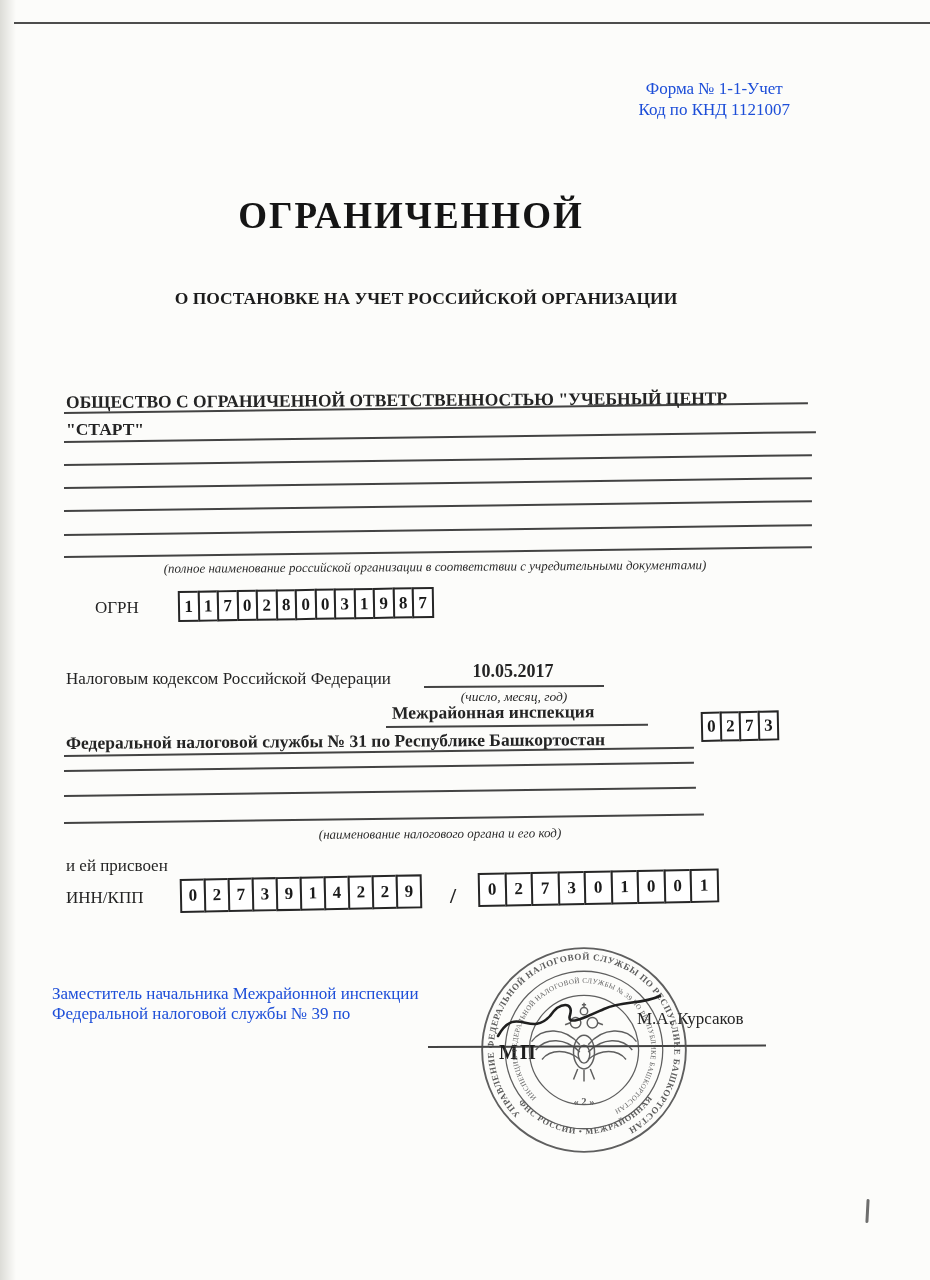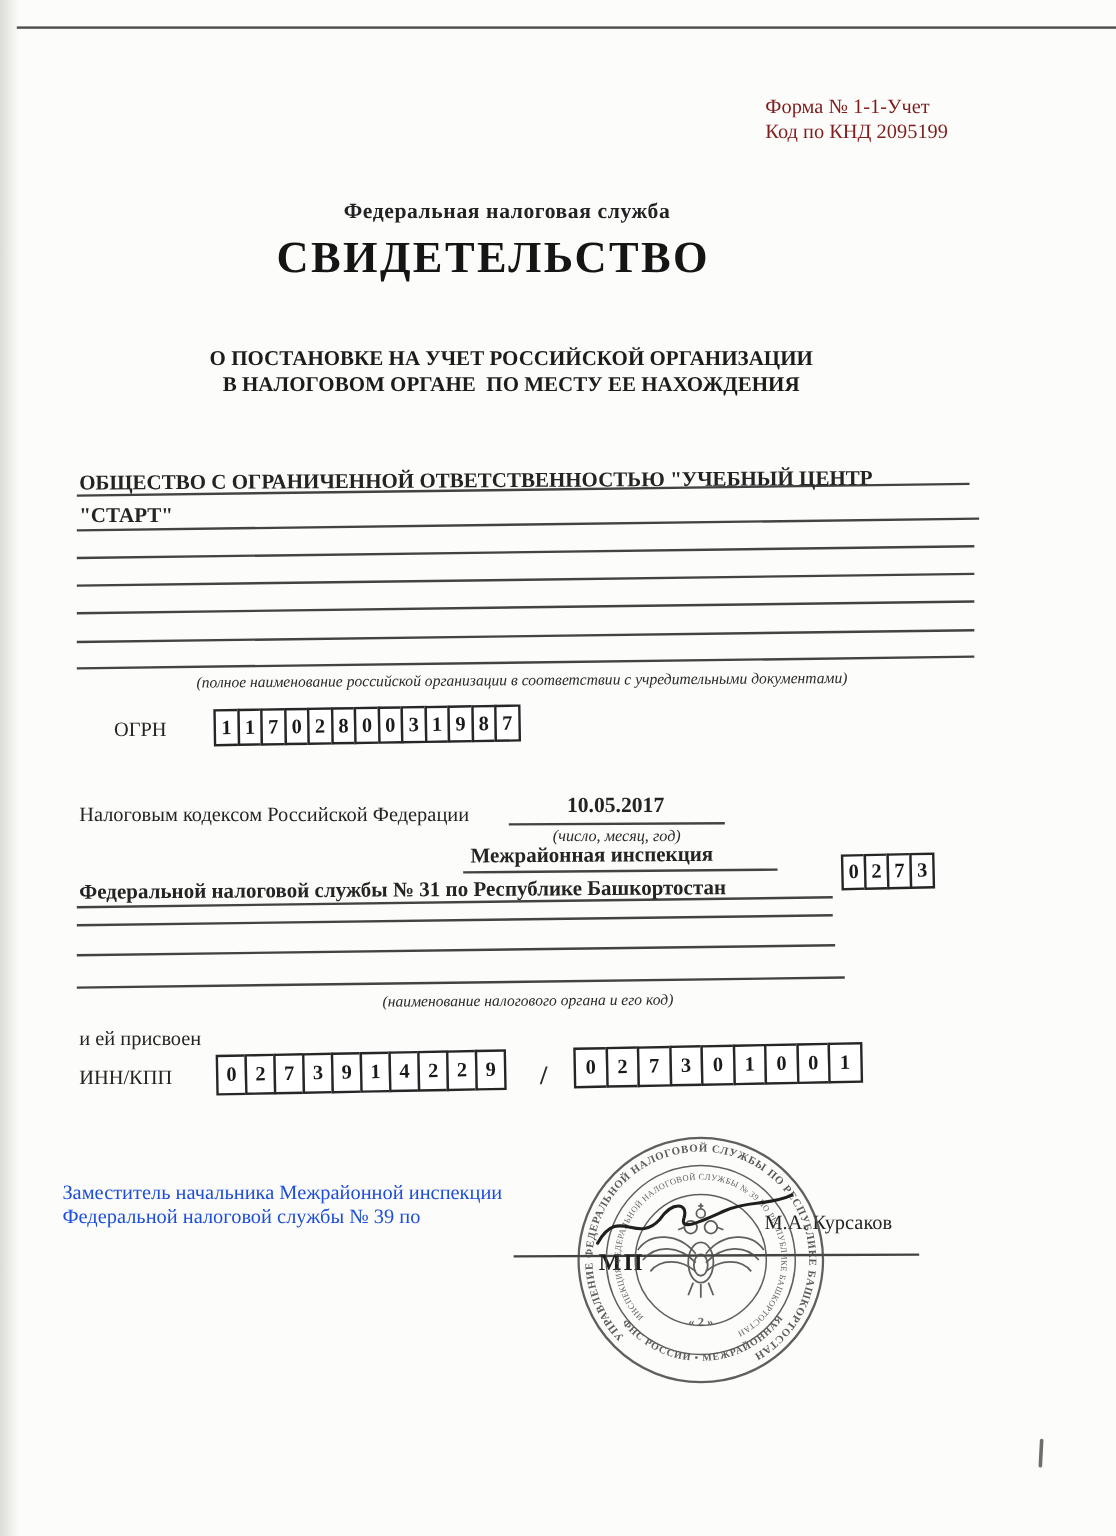--- a/index.html
+++ b/index.html
@@ -10,21 +10,21 @@
   }
   .page { position:absolute; inset:0; }
   .edge-shadow { position:absolute; left:0; top:0; bottom:0; width:16px;
     background:linear-gradient(90deg,#dcdcd7,rgba(255,255,255,0)); }
   .scan-line-top { position:absolute; left:14px; right:0; top:22px; height:2px;
     background:#2e2e2e; opacity:.85; }
   .abs { position:absolute; }
   .txt { font-size:17px; color:#242424; white-space:pre; }
   .bold { font-weight:bold; }
   .center { text-align:center; }
-  .form-ref { right:140px; top:78px; text-align:left; font-size:17px; line-height:21px; color:#7f1d1d; }
+  .form-ref { right:140px; top:78px; text-align:center; font-size:17px; line-height:21px; color:#1d4ed8; }
   .agency { left:0; width:845px; top:166px; font-size:18px; font-weight:bold; letter-spacing:.5px; }
   .main-title { left:0; width:822px; top:194px; font-size:37px; font-weight:bold; letter-spacing:2px; color:#151515; }
   .subtitle { left:0; width:852px; font-size:17.5px; font-weight:bold; color:#1c1c1c; white-space:pre; }
   .uline { position:absolute; height:0; border-top:2px solid #2f2f2f;
     transform:rotate(-0.75deg); transform-origin:left center; opacity:.9; }
   .caption { font-size:13px; font-style:italic; color:#2a2a2a; }
   .cellrow { position:absolute; display:flex; transform-origin:left center; }
   .cell { border:2px solid #262626; margin-left:-2px; background:#fff;
     display:flex; align-items:center; justify-content:center;
     font-weight:bold; font-size:17px; color:#1a1a1a; }
@@ -43,27 +43,25 @@
 </head>
 <body>
 
 <div class="page">
   <div class="edge-shadow"></div>
   <div class="scan-line-top"></div>
   <div class="corner-tick abs"></div>
 
   <div class="abs form-ref">
     <div>Форма № 1-1-Учет</div>
-    <div>Код по КНД 2095199</div>
+    <div>Код по КНД 1121007</div>
   </div>
 
-  <div class="abs agency center">Федеральная налоговая служба</div>
-  <div class="abs main-title center">СВИДЕТЕЛЬСТВО</div>
+  <div class="abs main-title center">ОГРАНИЧЕННОЙ</div>
   <div class="abs subtitle center" style="top:288px">О ПОСТАНОВКЕ НА УЧЕТ РОССИЙСКОЙ ОРГАНИЗАЦИИ</div>
-  <div class="abs subtitle center" style="top:310px">В НАЛОГОВОМ ОРГАНЕ  ПО МЕСТУ ЕЕ НАХОЖДЕНИЯ</div>
 
   <div class="abs txt bold" style="left:66px;top:390px;font-size:17.5px;transform:rotate(-0.35deg)">ОБЩЕСТВО С ОГРАНИЧЕННОЙ ОТВЕТСТВЕННОСТЬЮ "УЧЕБНЫЙ ЦЕНТР</div>
   <div class="uline" style="left:64px;top:412px;width:744px"></div>
   <div class="abs txt bold" style="left:66px;top:419px;font-size:17.5px">"СТАРТ"</div>
   <div class="uline" style="left:64px;top:441px;width:752px"></div>
   <div class="uline" style="left:64px;top:464px;width:748px"></div>
   <div class="uline" style="left:64px;top:487px;width:748px"></div>
   <div class="uline" style="left:64px;top:510px;width:748px"></div>
   <div class="uline" style="left:64px;top:534px;width:748px"></div>
   <div class="uline" style="left:64px;top:556px;width:748px"></div>

